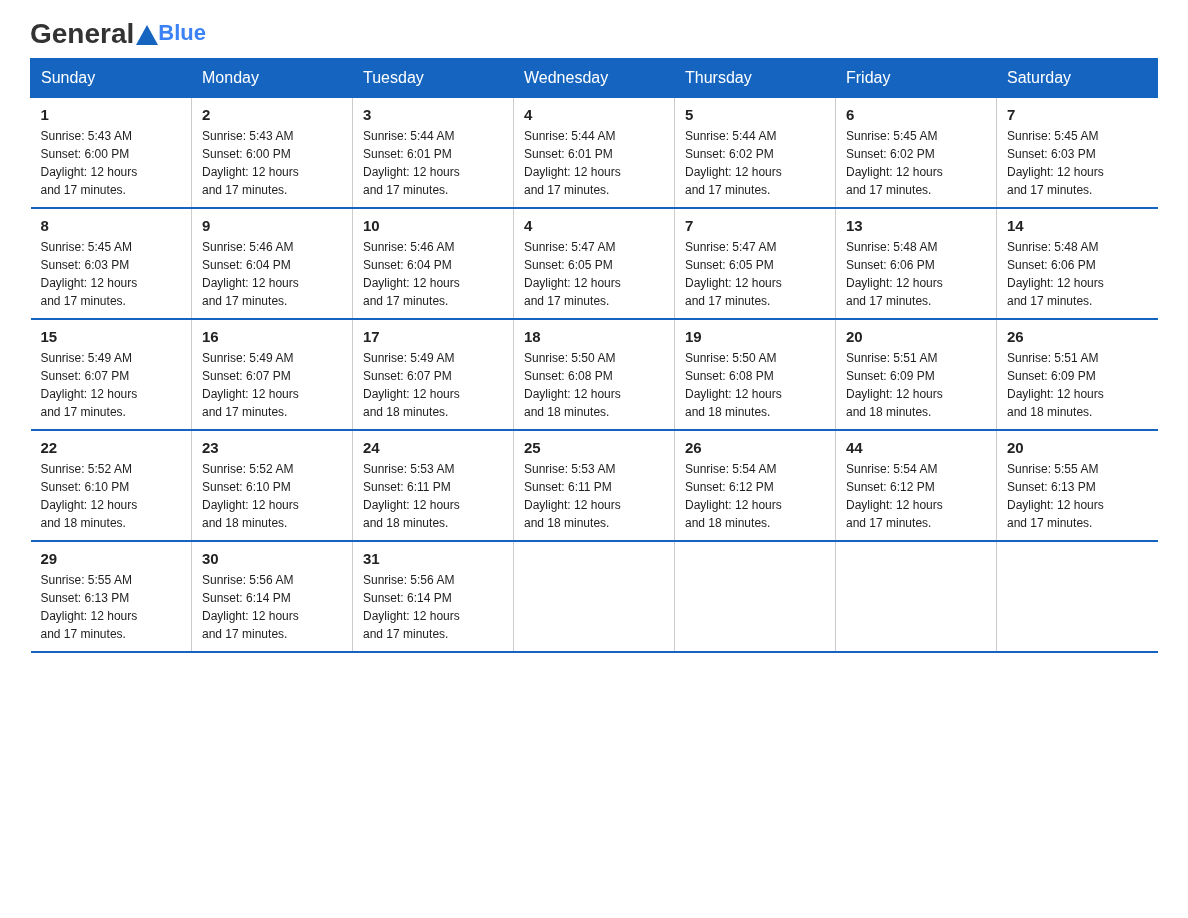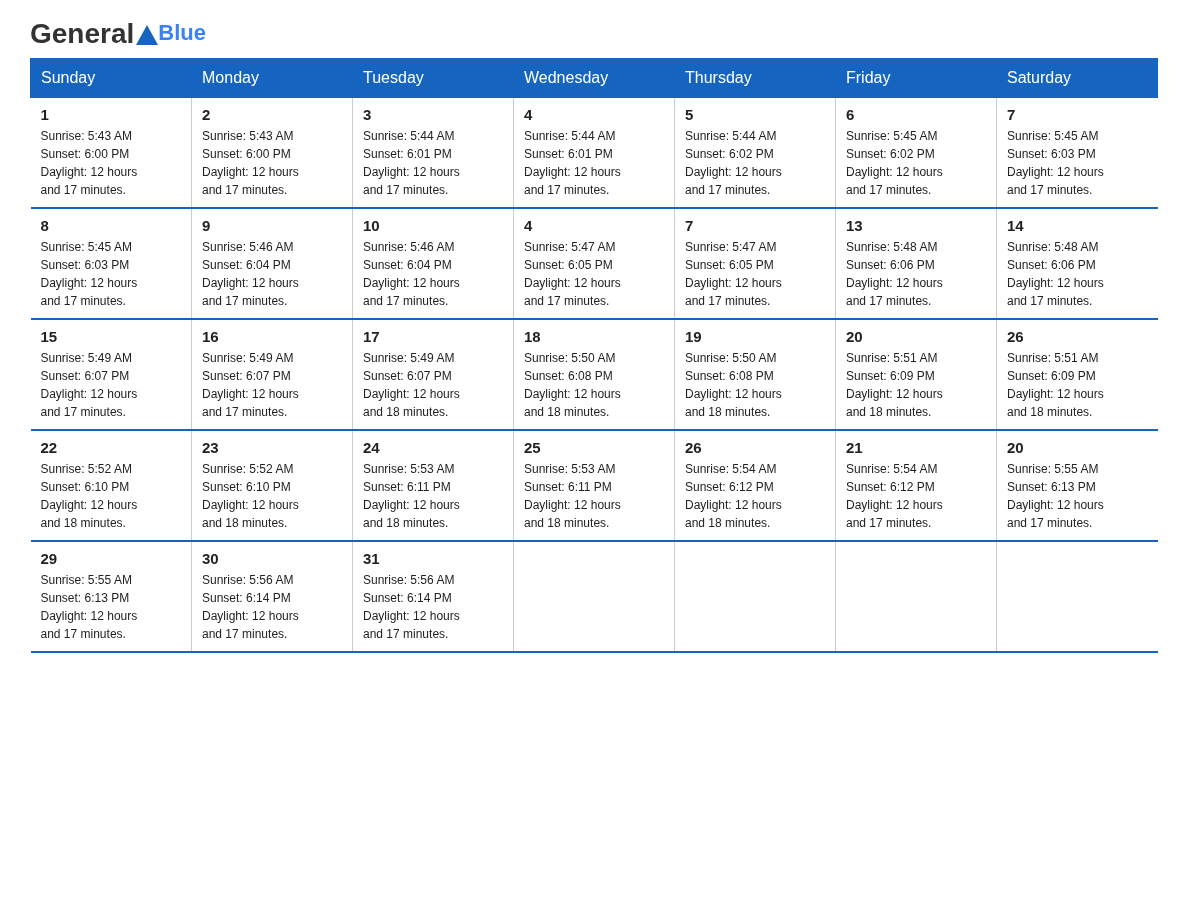--- a/index.html
+++ b/index.html
@@ -179,21 +179,21 @@
         <td><span class="day-num">22</span>
         <span class="day-info">Sunrise: 5:52 AM<br>Sunset: 6:10 PM<br>Daylight: 12 hours<br>and 18 minutes.</span></td>
         <td><span class="day-num">23</span>
         <span class="day-info">Sunrise: 5:52 AM<br>Sunset: 6:10 PM<br>Daylight: 12 hours<br>and 18 minutes.</span></td>
         <td><span class="day-num">24</span>
         <span class="day-info">Sunrise: 5:53 AM<br>Sunset: 6:11 PM<br>Daylight: 12 hours<br>and 18 minutes.</span></td>
         <td><span class="day-num">25</span>
         <span class="day-info">Sunrise: 5:53 AM<br>Sunset: 6:11 PM<br>Daylight: 12 hours<br>and 18 minutes.</span></td>
         <td><span class="day-num">26</span>
         <span class="day-info">Sunrise: 5:54 AM<br>Sunset: 6:12 PM<br>Daylight: 12 hours<br>and 18 minutes.</span></td>
-        <td><span class="day-num">21</span>
+        <td><span class="day-num">44</span>
         <span class="day-info">Sunrise: 5:54 AM<br>Sunset: 6:12 PM<br>Daylight: 12 hours<br>and 17 minutes.</span></td>
         <td><span class="day-num">20</span>
         <span class="day-info">Sunrise: 5:55 AM<br>Sunset: 6:13 PM<br>Daylight: 12 hours<br>and 17 minutes.</span></td>
       </tr>
       <tr>
         <td><span class="day-num">29</span>
         <span class="day-info">Sunrise: 5:55 AM<br>Sunset: 6:13 PM<br>Daylight: 12 hours<br>and 17 minutes.</span></td>
         <td><span class="day-num">30</span>
         <span class="day-info">Sunrise: 5:56 AM<br>Sunset: 6:14 PM<br>Daylight: 12 hours<br>and 17 minutes.</span></td>
         <td><span class="day-num">31</span>

